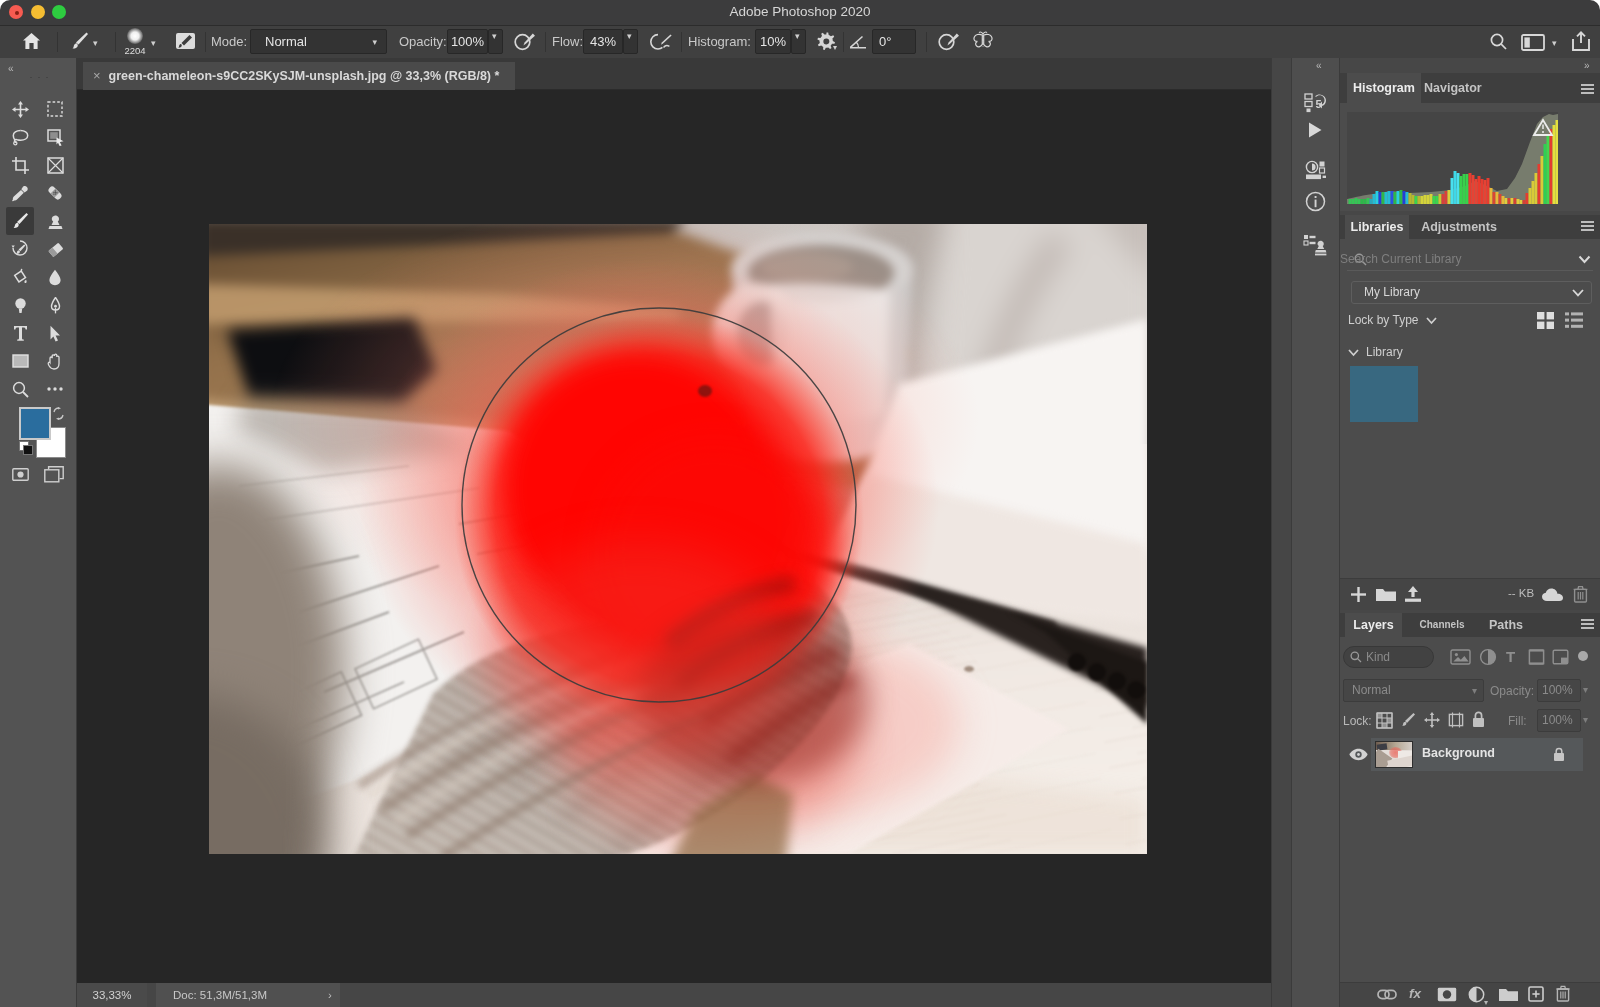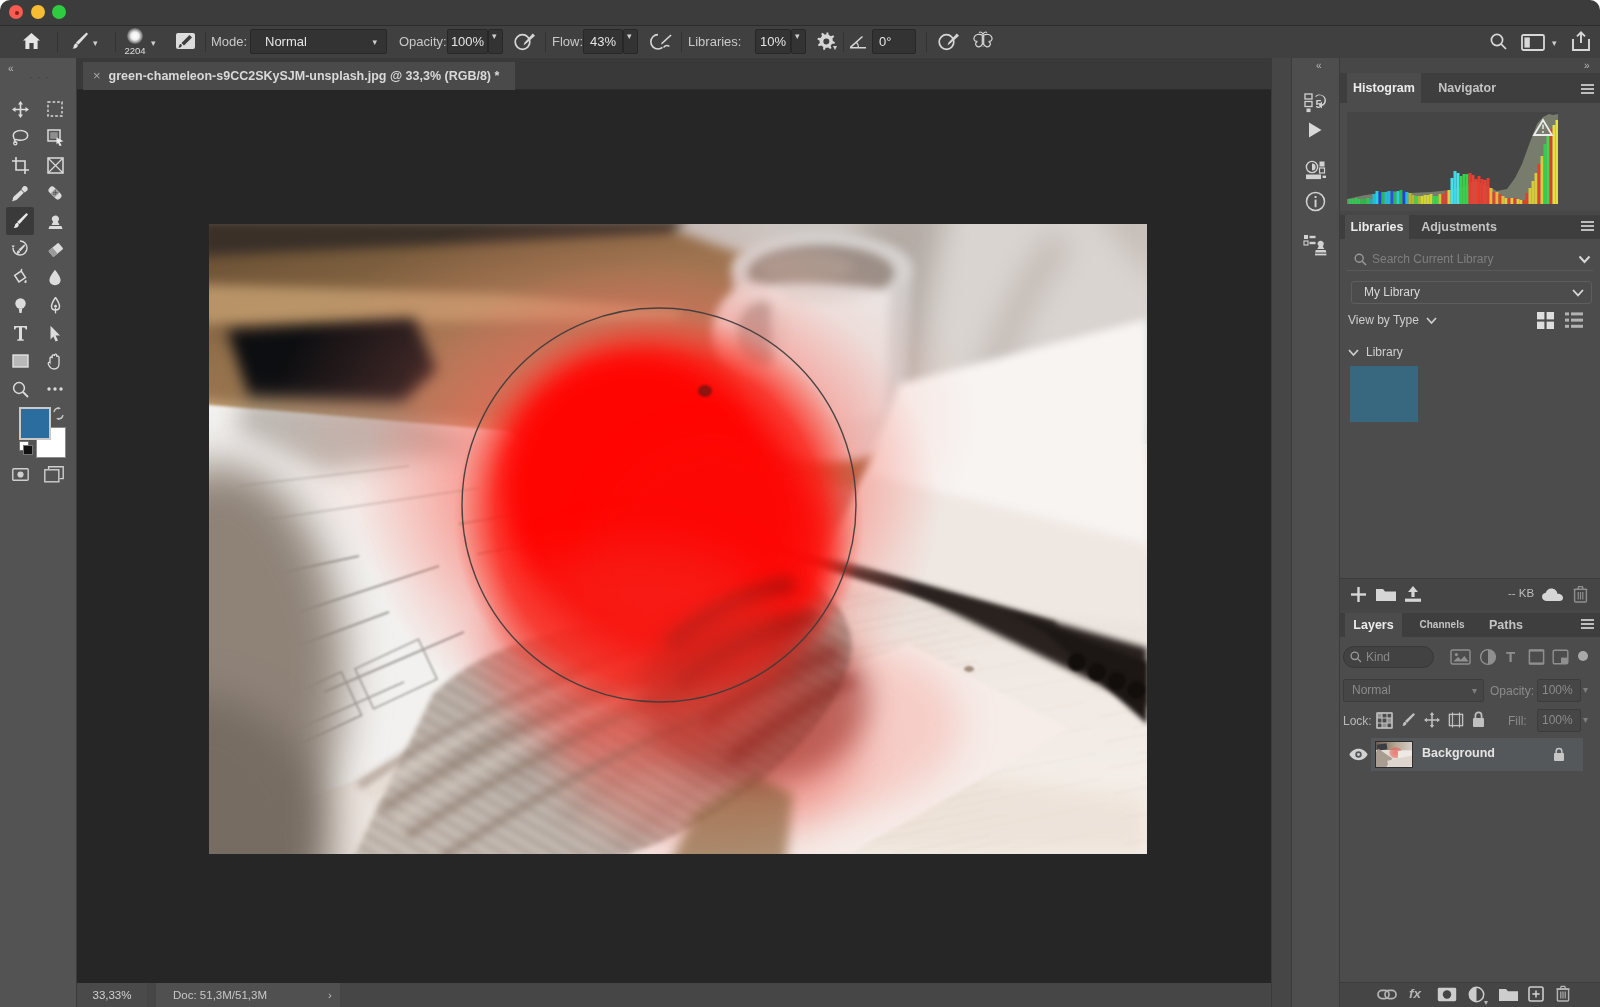--- a/index.html
+++ b/index.html
@@ -14,20 +14,21 @@
 <body>
 <div id="app">
 
 <div class="abs" style="left:0;top:0;width:14px;height:14px;background:#ffffff;"></div>
 <div class="abs" style="left:1586px;top:0;width:14px;height:14px;background:#ffffff;"></div>
 <div class="abs" style="left:0;top:0;width:1600px;height:25px;background:#3c3c3d;border-bottom:1px solid #2c2c2c;border-radius:10px 10px 0 0;"></div>
 <div class="abs" style="left:9px;top:5px;width:14px;height:14px;border-radius:50%;background:#f75b51;"></div>
 <div class="abs" style="left:14.5px;top:10.5px;width:4px;height:4px;border-radius:50%;background:#8a1f14;"></div>
 <div class="abs" style="left:31px;top:5px;width:14px;height:14px;border-radius:50%;background:#f5bd32;"></div>
 <div class="abs" style="left:52px;top:5px;width:14px;height:14px;border-radius:50%;background:#2ecc40;"></div>
+<div class="abs" style="left:0;top:4px;width:1600px;text-align:center;color:#d6d6d6;font-size:13.5px;font-weight:500;">Adobe Photoshop 2020</div>
 
 <div class="abs" id="optbar" style="left:0;top:26px;width:1600px;height:32px;background:#404040;border-bottom:1px solid #2e2e2e;"></div>
 
 <svg class="abs" style="left:22px;top:32px;" width="19" height="18" viewBox="0 0 19 18">
       <path d="M9.5 1 L18 8.6 L15.6 8.6 L15.6 17 L11.6 17 L11.6 11 L7.4 11 L7.4 17 L3.4 17 L3.4 8.6 L1 8.6 Z" fill="#e4e4e4"></path>
     </svg>
 <div class="sep" style="left:57px;"></div>
 
 <svg class="abs" style="left:69px;top:31px;" width="20" height="20" viewBox="0 0 20 20">
       <path d="M17.5 1.5 L19 3 L9.5 13.5 L7 11.5 Z" fill="#e0e0e0"></path>
@@ -66,21 +67,21 @@
 <div class="field" style="left:623px;top:29px;width:15px;height:25px;">
       <span class="chev" style="left:3px;top:1px;">▾</span>
     </div>
 
 <svg class="abs" style="left:649px;top:32px;" width="23" height="19" viewBox="0 0 23 19">
       <path d="M9 2.6 C5 2.6 1.8 5.8 1.8 9.8 C1.8 13.8 5 17 9 17 C10.5 17 12.4 16.4 13.4 15.4" fill="none" stroke="#d6d6d6" stroke-width="1.6"></path>
       <path d="M21.5 2.5 L22.6 3.6 L14 11.5 L12 12.8 L12.8 10.6 Z" fill="#d6d6d6"></path>
       <path d="M14.5 15.5 C16 13.6 18.5 13.2 20.4 14.4" fill="none" stroke="#d6d6d6" stroke-width="1.4"></path>
     </svg>
 <div class="sep" style="left:681px;"></div>
-<div class="abs txt" style="left:688px;top:34px;">Libraries:</div>
+<div class="abs txt" style="left:688px;top:34px;">Histogram:</div>
 <div class="field" style="left:755px;top:29px;width:36px;height:25px;line-height:23px;text-align:center;">10%</div>
 <div class="field" style="left:791px;top:29px;width:15px;height:25px;">
       <span class="chev" style="left:3px;top:1px;">▾</span>
     </div>
 
 <svg class="abs" style="left:817px;top:32px;" width="19" height="19" viewBox="0 0 19 19">
       <path d="M9.5 0.5 L11.2 0.5 L11.7 3 A6.6 6.6 0 0 1 13.9 4.2 L16.3 3.3 L17.2 4.8 L15.4 6.6 A6.6 6.6 0 0 1 15.8 9 L18 10.2 L17.5 11.8 L15 11.7 A6.6 6.6 0 0 1 13.6 13.7 L14.5 16.1 L13.1 17.1 L11.2 15.4 A6.6 6.6 0 0 1 8.8 15.8 L7.7 18 L6 17.5 L6.3 15 A6.6 6.6 0 0 1 4.3 13.5 L1.8 14.3 L0.9 12.8 L2.8 11 A6.6 6.6 0 0 1 2.5 8.6 L0.4 7.4 L1 5.8 L3.5 6 A6.6 6.6 0 0 1 5 4 L4.2 1.7 L5.7 0.8 L7.4 2.6 A6.6 6.6 0 0 1 9.3 2.4 Z M9.3 6.4 A3 3 0 1 0 9.4 12.4 A3 3 0 0 0 9.3 6.4 Z" fill="#d6d6d6"></path>
     </svg>
 <div class="chev" style="left:833px;top:43px;font-size:8px;">▾</div>
 <div class="sep" style="left:843px;"></div>
@@ -534,21 +535,21 @@
       <rect x="6.5" y="1.8" width="6" height="2.4" fill="#d2d2d2"></rect>
       <rect x="1" y="7" width="4" height="4" fill="none" stroke="#d2d2d2" stroke-width="1.1"></rect>
       <rect x="6.5" y="7.8" width="6" height="2.4" fill="#d2d2d2"></rect>
       <path d="M15.8 12 C14.6 11.2 14.2 10 14.7 8.8 C15.3 7.2 17.1 6.4 18.8 7 C20.4 7.6 21.2 9.3 20.6 10.9 C20.3 11.6 19.9 11.8 19.7 12 L21.2 15 L14.3 15 Z" fill="#d2d2d2"></path>
       <path d="M12.8 16 L22.6 16 L23.4 18.6 L12 18.6 Z" fill="#d2d2d2"></path>
       <rect x="12" y="19.6" width="11.4" height="1.8" fill="#d2d2d2"></rect>
     </svg>
 
 <div class="abs" style="left:1340px;top:73px;width:260px;height:30px;background:#3e3e3e;"></div>
 <div class="abs" style="left:1347px;top:73px;width:74px;height:30px;background:#4c4c4c;color:#ececec;font-size:12.5px;font-weight:700;text-align:center;line-height:30px;">Histogram</div>
-<div class="abs" style="left:1424px;top:73px;width:72px;height:30px;color:#c4c4c4;font-size:12.5px;font-weight:700;text-align:right;line-height:30px;">Navigator</div>
+<div class="abs" style="left:1424px;top:73px;width:72px;height:30px;color:#c4c4c4;font-size:12.5px;font-weight:700;text-align:left;line-height:30px;">Navigator</div>
 <div class="abs" style="left:1581px;top:84px;width:13px;height:2px;background:#bdbdbd;box-shadow:0 4px 0 #bdbdbd,0 8px 0 #bdbdbd;"></div>
 <div class="abs" style="left:1340px;top:103px;width:260px;height:108px;background:#4c4c4c;"></div>
 <svg class="abs" style="left:1347px;top:112px;" width="211" height="92" viewBox="0 0 211 92">
 <rect width="211" height="92" fill="#454545"></rect>
 <path d="M0 92 L0 87 C10 85 16 83 26 82 L44 79 L62 81 L84 80 L104 78 L118 74 L128 69 L138 73 L150 79 L160 77 L168 66 L175 52 L183 30 L190 12 L196 5 L202 2 L206 3 L211 2 L211 92 Z" fill="#7a7f70" opacity="0.95"></path>
 <g stroke-width="3">
 <path d="M3 92 L3 87" stroke="#35c555"></path>
 <path d="M6 92 L6 87" stroke="#35c555"></path>
 <path d="M9 92 L9 86" stroke="#35c555"></path>
 <path d="M12 92 L12 87" stroke="#35c555"></path>
@@ -627,30 +628,30 @@
 <div class="abs" style="left:1345px;top:215px;width:64px;height:24px;background:#4c4c4c;color:#ececec;font-size:12.5px;font-weight:700;text-align:center;line-height:24px;">Libraries</div>
 <div class="abs" style="left:1412px;top:215px;width:94px;height:24px;color:#c4c4c4;font-size:12.5px;font-weight:700;text-align:center;line-height:24px;">Adjustments</div>
 <div class="abs" style="left:1581px;top:221px;width:13px;height:2px;background:#bdbdbd;box-shadow:0 4px 0 #bdbdbd,0 8px 0 #bdbdbd;"></div>
 <div class="abs" style="left:1340px;top:239px;width:260px;height:371px;background:#4c4c4c;"></div>
 
 <div class="abs" style="left:1347px;top:248px;width:246px;height:23px;border-bottom:1px solid #5a5a5a;box-sizing:border-box;"></div>
 <svg class="abs" style="left:1354px;top:253px;" width="13" height="13" viewBox="0 0 13 13">
       <circle cx="5.2" cy="5.2" r="4" fill="none" stroke="#9a9a9a" stroke-width="1.4"></circle>
       <line x1="8.2" y1="8.2" x2="12" y2="12" stroke="#9a9a9a" stroke-width="1.4"></line>
     </svg>
-<div class="abs" style="left:1372px;top:252px;color:#7f7f7f;font-size:12px;">Search Current Library</div>
+<div class="abs" style="left:1340px;top:252px;color:#7f7f7f;font-size:12px;">Search Current Library</div>
 <svg class="abs" style="left:1578px;top:255px;" width="13" height="9" viewBox="0 0 13 9">
       <path d="M1.5 1.5 L6.5 7 L11.5 1.5" fill="none" stroke="#d8d8d8" stroke-width="2"></path>
     </svg>
 
 <div class="abs" style="left:1351px;top:281px;width:241px;height:23px;border:1px solid #5e5e5e;border-radius:3px;box-sizing:border-box;color:#d8d8d8;font-size:12px;line-height:21px;"><span style="margin-left:12px;">My Library</span><svg style="position:absolute;right:7px;top:7px;" width="12" height="8" viewBox="0 0 12 8">
         <path d="M1 1 L6 6.4 L11 1" fill="none" stroke="#d8d8d8" stroke-width="1.8"></path>
       </svg></div>
 
-<div class="abs" style="left:1348px;top:313px;color:#cfcfcf;font-size:12px;">View by Type</div>
+<div class="abs" style="left:1348px;top:313px;color:#cfcfcf;font-size:12px;">Lock by Type</div>
 <svg class="abs" style="left:1426px;top:317px;" width="11" height="8" viewBox="0 0 11 8">
       <path d="M1 1 L5.5 6 L10 1" fill="none" stroke="#cfcfcf" stroke-width="1.7"></path>
     </svg>
 <svg class="abs" style="left:1536px;top:311px;" width="20" height="18" viewBox="0 0 20 18">
       <rect x="1" y="1" width="7.4" height="7.4" fill="#dedede"></rect>
       <rect x="10.6" y="1" width="7.4" height="7.4" fill="#dedede"></rect>
       <rect x="1" y="10.6" width="7.4" height="7.4" fill="#dedede"></rect>
       <rect x="10.6" y="10.6" width="7.4" height="7.4" fill="#dedede"></rect>
     </svg>
 <svg class="abs" style="left:1564px;top:311px;" width="20" height="18" viewBox="0 0 20 18">

